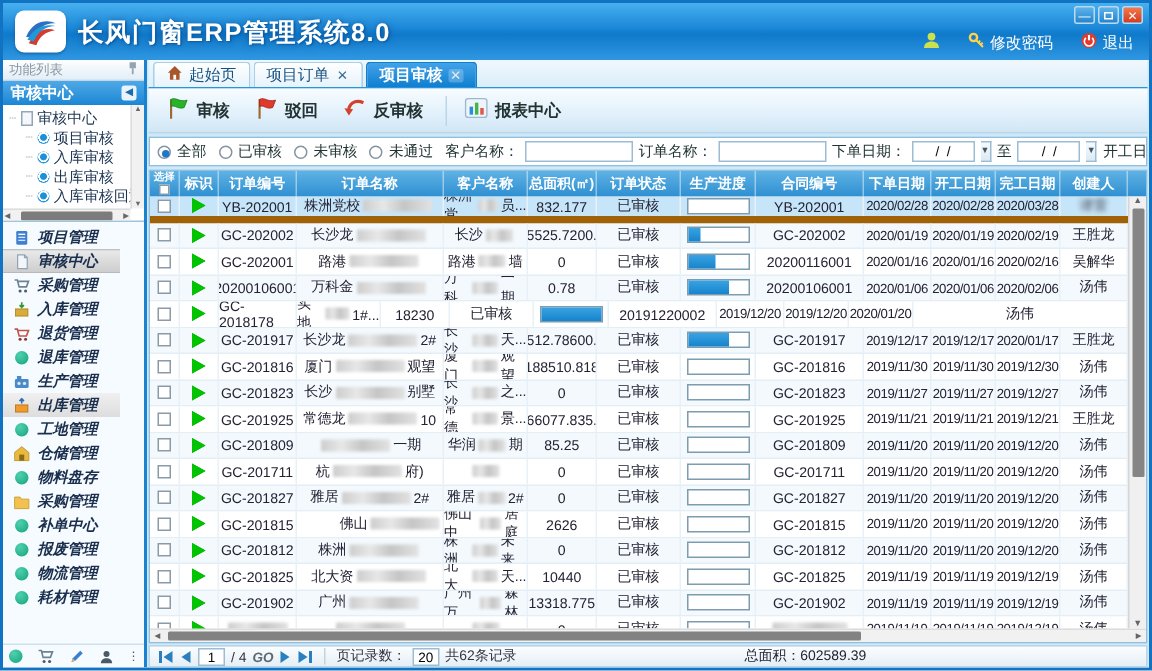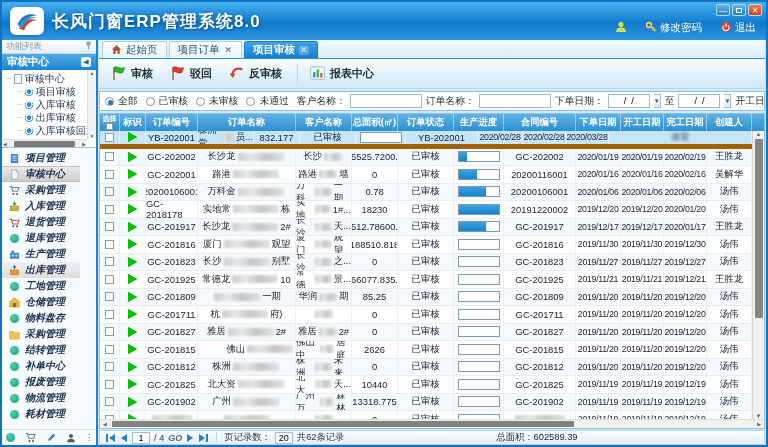--- a/index.html
+++ b/index.html
@@ -312,26 +312,20 @@
               <svg width="11" height="11" viewBox="0 0 12 12">
                 <path d="M.8 2.6h4l1 1.5h5.4V11H.8z" fill="#f2c14e" stroke="#c49a34" stroke-width=".6"></path>
               </svg>
             </span>
             <span class="mlabel">采购管理</span>
           </li>
           <li>
             <span class="mic">
               <span class="dot-ic"></span>
             </span>
-            <span class="mlabel">结转管理</span>
-          </li>
-          <li>
-            <span class="mic">
-              <span class="dot-ic"></span>
-            </span>
             <span class="mlabel">补单中心</span>
           </li>
           <li>
             <span class="mic">
               <span class="dot-ic"></span>
             </span>
             <span class="mlabel">报废管理</span>
           </li>
           <li>
             <span class="mic">
@@ -470,20 +464,24 @@
           </div>
         <div class="gbody" id="gbody">
             <div class="grow selected">
               <div class="cell" style="width: 20px;">
                 <span class="cb"></span>
               </div>
               <div class="cell" style="width: 26px;">
                 <span class="tri"></span>
               </div>
               <div class="cell" style="width: 52px;">YB-202001</div>
+              <div class="cell" style="width: 98px;">
+                <span>株洲党校</span>
+                <span class="redact" style="width: 46px;"></span>
+              </div>
               <div class="cell" style="width: 56px;">
                 <span>株洲党</span>
                 <span class="redact" style="width: 18px;"></span>
                 <span>员...</span>
               </div>
               <div class="cell" style="width: 46px;">832.177</div>
               <div class="cell" style="width: 56px;">已审核</div>
               <div class="cell" style="width: 50px;">
                 <span class="pbar">
                   <span class="pfill" style="display: block; width: 0%;"></span>
@@ -593,25 +591,20 @@
               </div>
             </div>
             <div class="grow">
               <div class="cell" style="width: 20px;">
                 <span class="cb"></span>
               </div>
               <div class="cell" style="width: 26px;">
                 <span class="tri"></span>
               </div>
               <div class="cell" style="width: 52px;">GC-2018178</div>
-              <div class="cell" style="width: 98px;">
-                <span>实地常</span>
-                <span class="redact" style="width: 46px;"></span>
-                <span>栋</span>
-              </div>
               <div class="cell" style="width: 56px;">
                 <span>实地</span>
                 <span class="redact" style="width: 18px;"></span>
                 <span>1#...</span>
               </div>
               <div class="cell" style="width: 46px;">18230</div>
               <div class="cell" style="width: 56px;">已审核</div>
               <div class="cell" style="width: 50px;">
                 <span class="pbar">
                   <span class="pfill" style="display: block; width: 100%;"></span>

